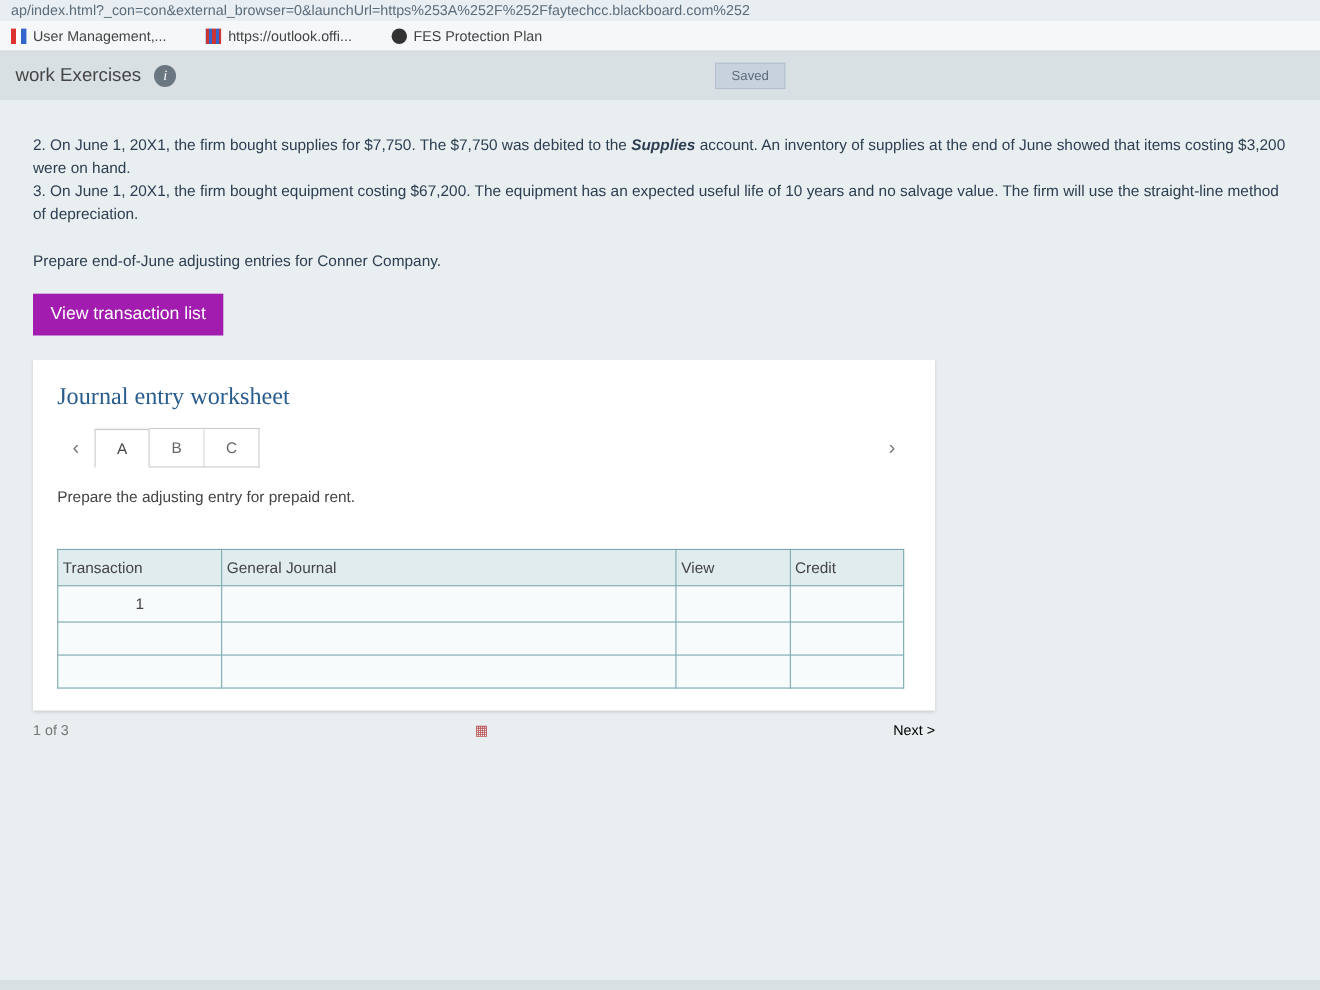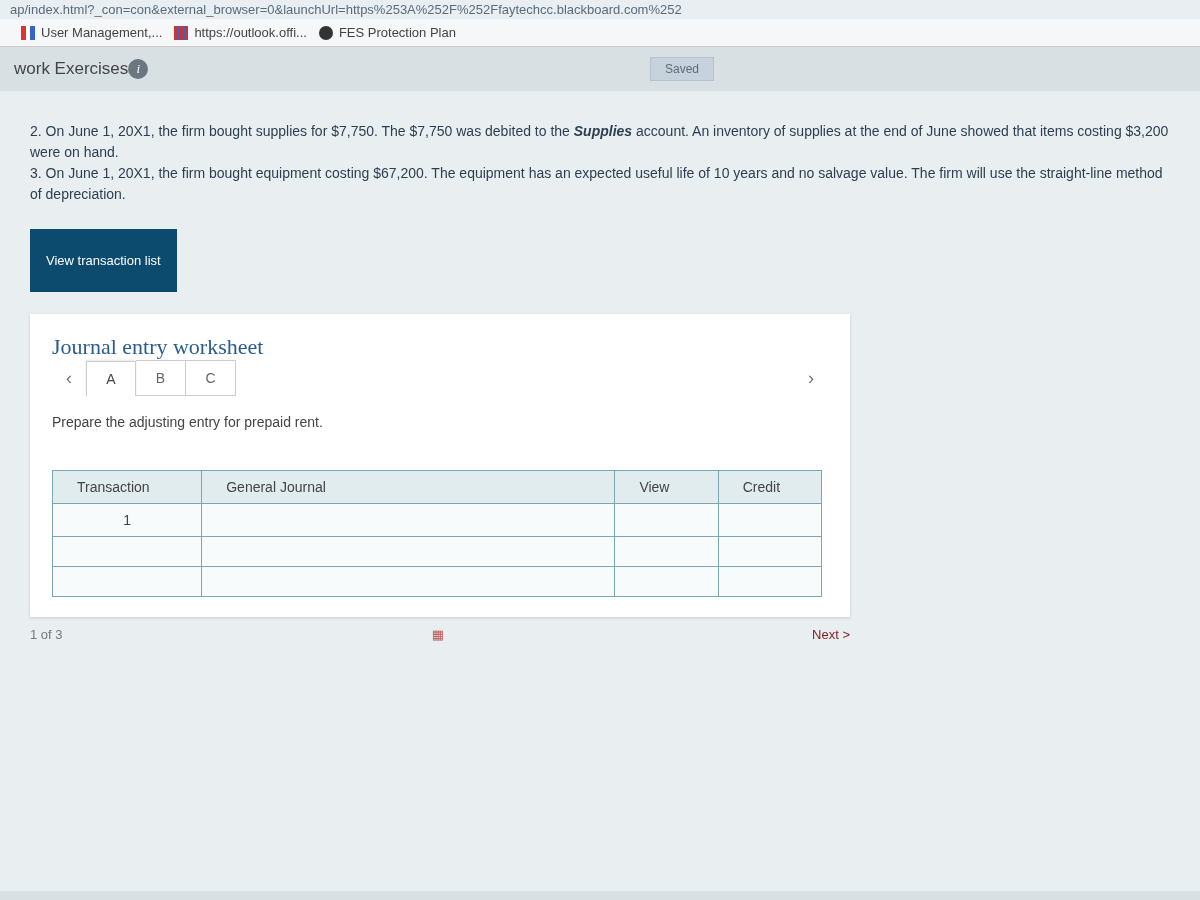--- a/index.html
+++ b/index.html
@@ -15,38 +15,39 @@
   .url-bar {
     background: #e8eef2;
     padding: 2px 10px;
     font-size: 13px;
     color: #5a6b7a;
     white-space: nowrap;
     overflow: hidden;
   }
   .bookmarks {
     background: #f5f7f8;
-    padding: 6px 21px;
+    padding: 6px 10px;
     display: flex;
-    gap: 12px;
+    gap: 36px;
     align-items: center;
     border-bottom: 1px solid #ccc;
     font-size: 13px;
     color: #444;
   }
   .bookmark { display: flex; align-items: center; gap: 6px; }
   .bk-icon { width: 14px; height: 14px; display: inline-block; }
   .bk-flag { background: linear-gradient(90deg,#d33 33%,#fff 33% 66%,#36c 66%); }
   .bk-grid { background: repeating-linear-gradient(90deg,#c33 0 3px,#36c 3px 6px); }
   .bk-dark { background: #333; border-radius: 50%; }
   .page-header {
     display: flex;
     align-items: center;
     padding: 12px 14px;
     background: #d9e0e4;
+    gap: 12px;
     position: relative;
   }
   .page-title { font-size: 17px; color: #444; }
   .info-icon {
     width: 20px; height: 20px; border-radius: 50%;
     background: #6a7680; color: #fff; display: inline-flex;
     align-items: center; justify-content: center; font-size: 13px;
     font-style: italic; font-family: serif;
   }
   .saved-badge {
@@ -56,29 +57,30 @@
   }
   .content {
     padding: 30px 30px 0 30px;
     background: #e9eef1;
     min-height: 800px;
   }
   .problem-text { color: #2c3e50; line-height: 1.5; margin-bottom: 24px; }
   .problem-text .bold { font-weight: bold; font-style: italic; }
   .instruction { color: #2c3e50; margin-bottom: 22px; }
   .view-btn {
-    background: #0c4a6e; color: #fff; border: none;
-    padding: 24px 16px; font-size: 13px; cursor: pointer;
+    background: #a21caf; color: #fff; border: none;
+    padding: 10px 16px; font-size: 16px; cursor: pointer;
   }
   .worksheet-card {
     background: #fff; margin-top: 22px; padding: 20px 22px;
     box-shadow: 0 1px 3px rgba(0,0,0,.15); width: 820px;
   }
   .ws-title {
     font-size: 22px; color: #2a5d8f; font-family: Georgia, serif;
+    margin-bottom: 16px;
   }
   .tab-row { display: flex; align-items: center; gap: 0; margin-bottom: 18px; }
   .nav-chev {
     width: 34px; height: 34px; display: flex; align-items: center;
     justify-content: center; color: #777; font-size: 18px; cursor: pointer;
   }
   .tab {
     width: 50px; height: 36px; border: 1px solid #ccc;
     display: flex; align-items: center; justify-content: center;
     color: #666; font-size: 14px; cursor: pointer; background: #fff;
@@ -92,34 +94,34 @@
   .entry-desc { color: #444; margin: 14px 0 40px 0; }
   .note { color: #c96a3a; font-size: 13px; margin-bottom: 8px; }
   .cursor-icon {
     position: relative; left: 280px; top: -18px; font-size: 16px;
     color: #333; display: inline-block;
   }
   table.journal {
     border-collapse: collapse; width: 100%; max-width: 770px;
   }
   table.journal th, table.journal td {
-    border: 1px solid #7aa8b0; padding: 8px 24px; text-align: left;
+    border: 1px solid #7aa8b0; padding: 8px 4px; text-align: left;
     background: #eef4f6; font-weight: normal; color: #444;
   }
   table.journal th { background: #e0ecee; }
   table.journal td { height: 30px; background: #f7fbfc; }
   .col-trans { width: 130px; }
   .col-gj { width: 360px; text-align: center; margin-top: 20px; }
   .col-debit, .col-credit { width: 90px; text-align: center; }
   .footer-row {
     display: flex; justify-content: space-between; align-items: center;
     width: 820px; margin-top: 10px; gap: 16px; color: #777; font-size: 13px;
   }
   .grid-icon { color: #b55; letter-spacing: -1px; }
-  .next-link { color: #7f1d1d; cursor: pointer; }
+  .next-link { color: #000000; cursor: pointer; }
 </style>
 </head>
 <body>
 
 <div class="url-bar">ap/index.html?_con=con&amp;external_browser=0&amp;launchUrl=https%253A%252F%252Ffaytechcc.blackboard.com%252</div>
 
 <div class="bookmarks">
   <div class="bookmark">
     <span class="bk-icon bk-flag"></span>
     <span>User Management,...</span>
@@ -140,20 +142,21 @@
   <span class="saved-badge">Saved</span>
 </div>
 
 <div class="content">
 
   <div class="problem-text">
     <span>2. On June 1, 20X1, the firm bought supplies for $7,750. The $7,750 was debited to the </span><span class="bold">Supplies</span><span> account. An inventory of supplies at the end of June showed that items costing $3,200 were on hand.</span><br>
     <span>3. On June 1, 20X1, the firm bought equipment costing $67,200. The equipment has an expected useful life of 10 years and no salvage value. The firm will use the straight-line method of depreciation.</span>
   </div>
 
+  <div class="instruction">Prepare end-of-June adjusting entries for Conner Company.</div>
 
   <button class="view-btn">View transaction list</button>
 
   <div class="worksheet-card">
     <div class="ws-title">Journal entry worksheet</div>
 
     <div class="tab-row">
       <div class="nav-chev">‹</div>
       <div class="tab active">A</div>
       <div class="tab">B</div>

